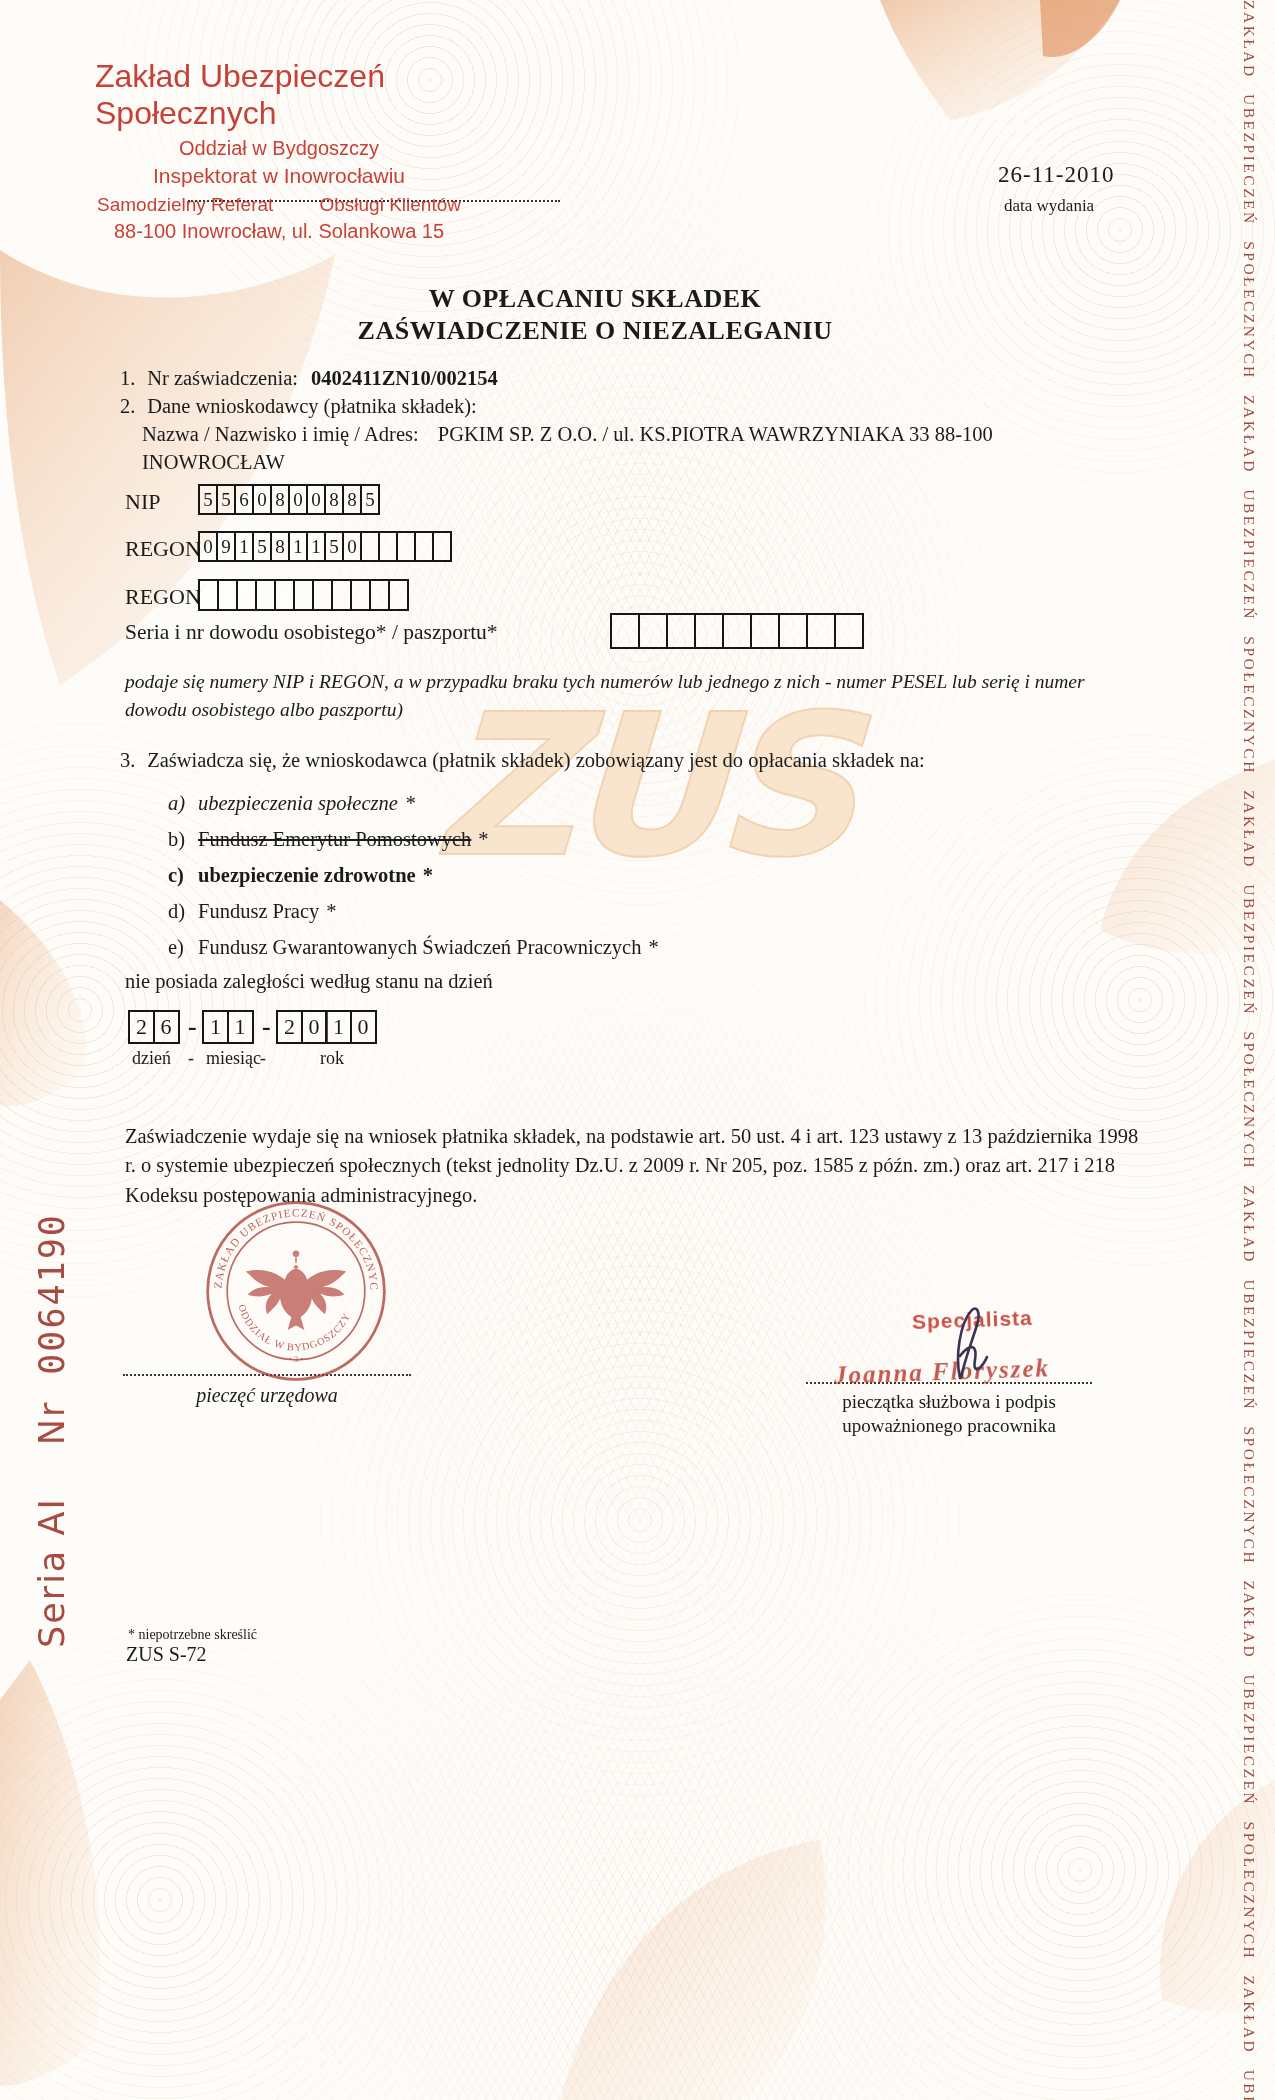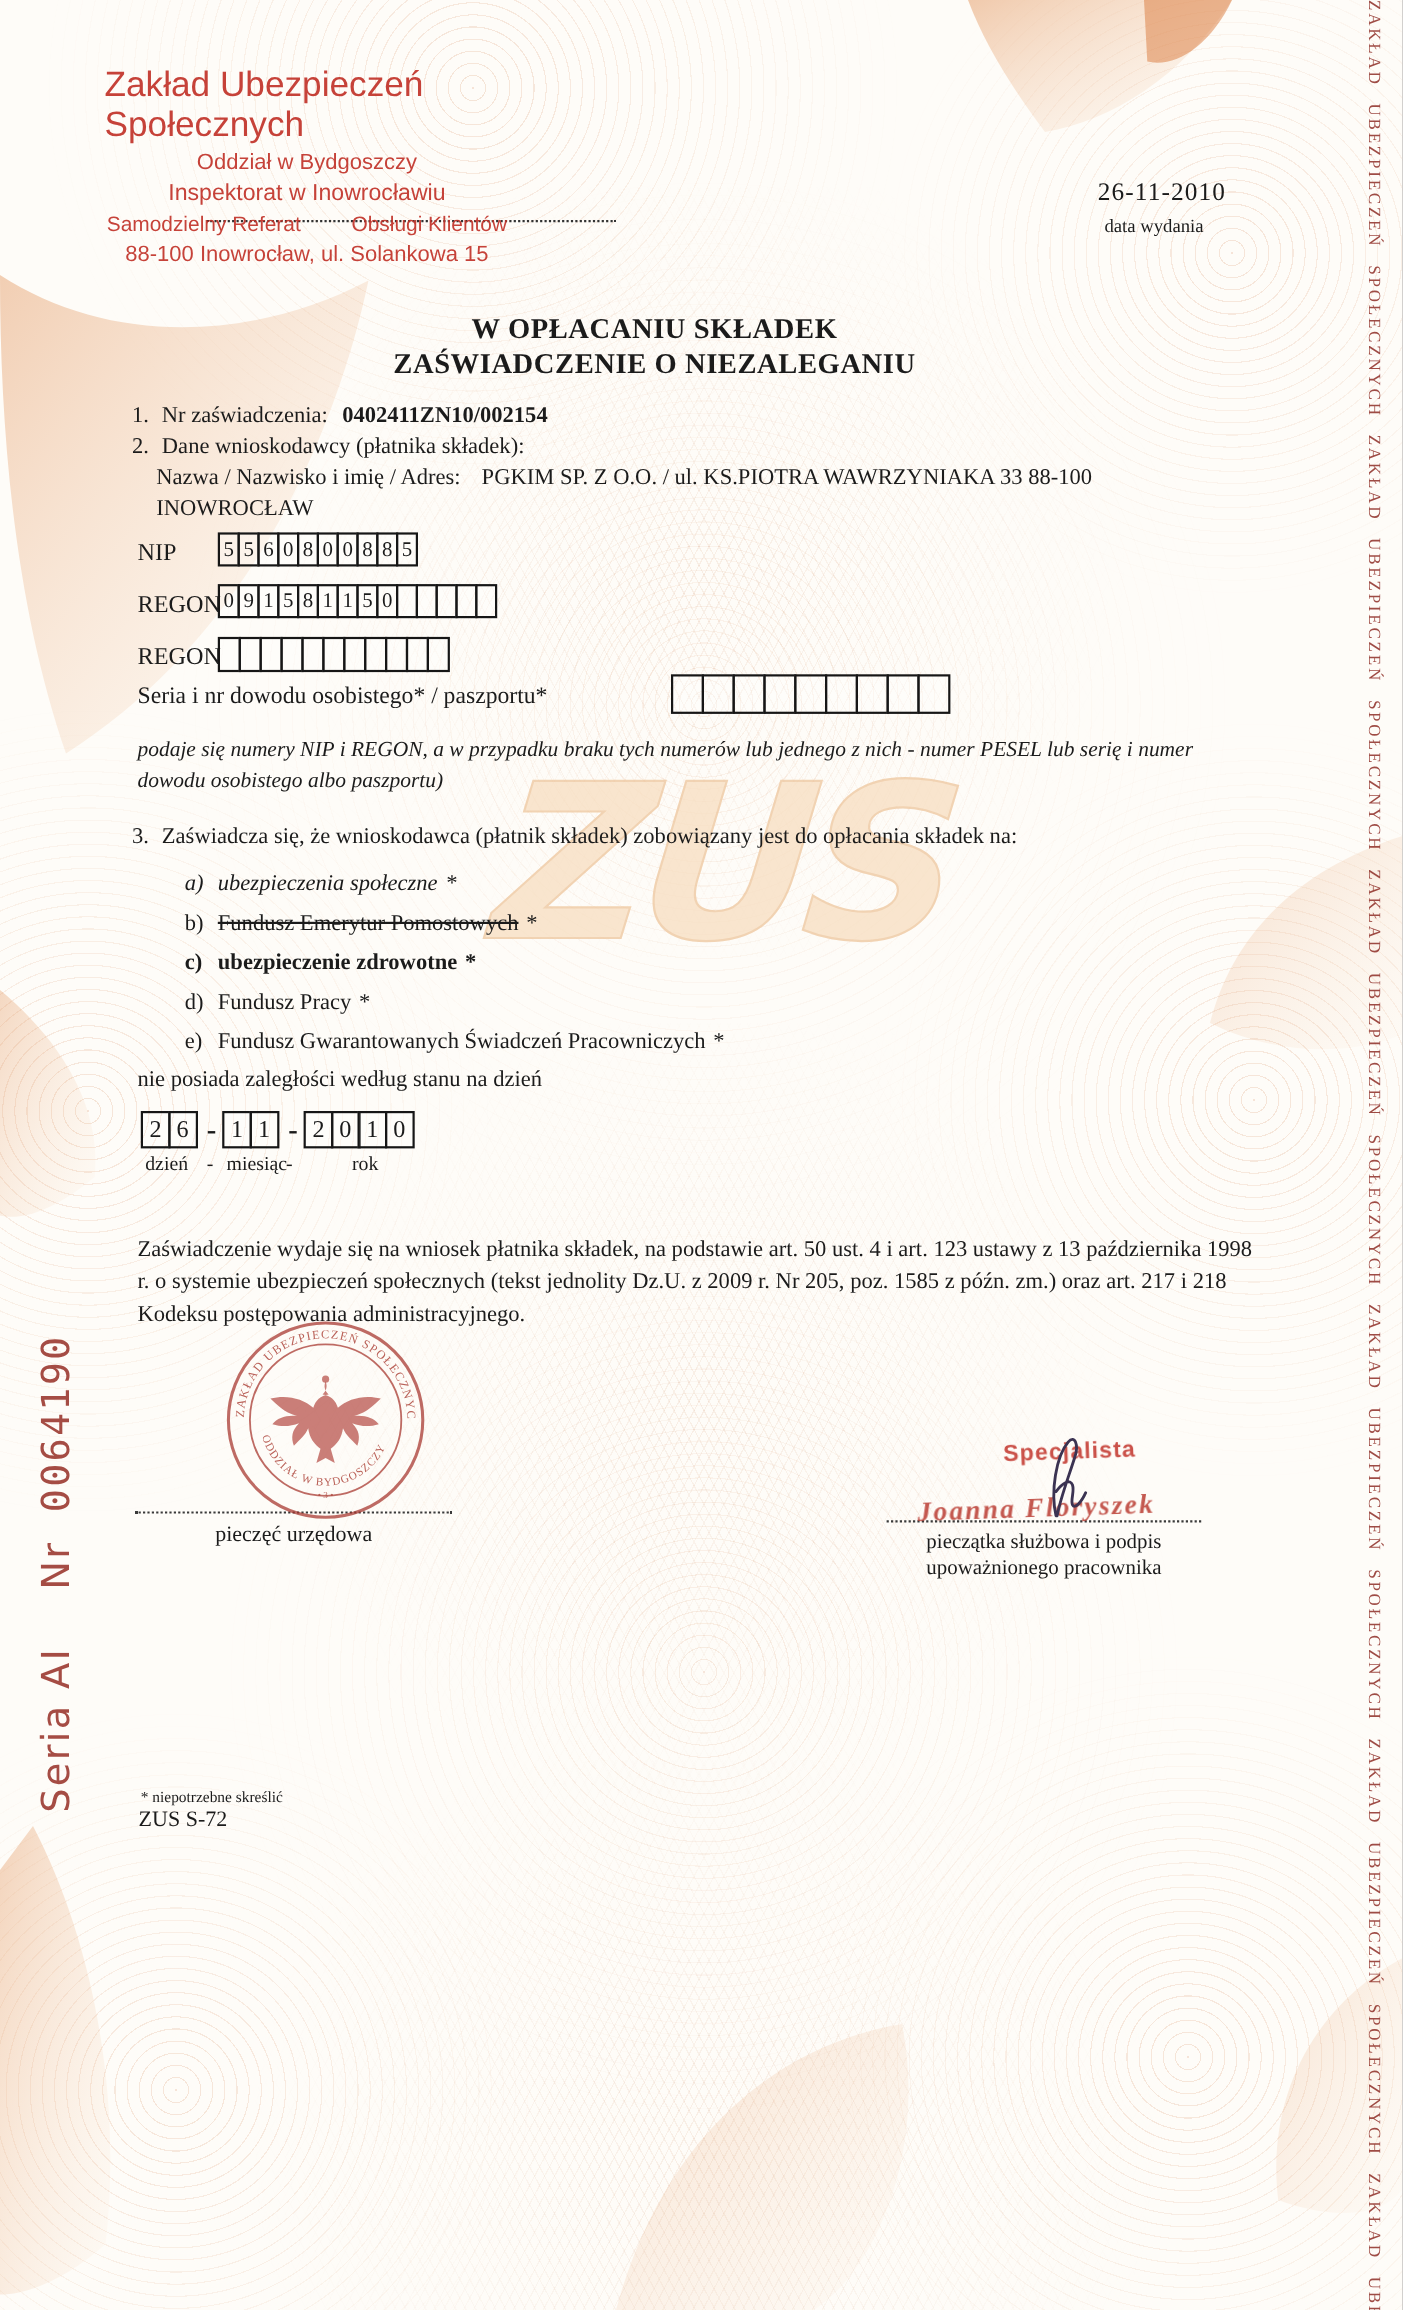--- a/index.html
+++ b/index.html
@@ -103,21 +103,21 @@
   .dash1{left:188px;} .dash2{left:262px;}
   .dlabel{top:1048px; font-size:18px; z-index:2;}
   .dl-day{left:132px;} .dl-s1{left:188px;} .dl-month{left:206px;} .dl-s2{left:260px;} .dl-year{left:320px;}
 
   .legal{left:125px; top:1122px; width:1020px; font-size:20.5px; line-height:1.43; z-index:2;}
 
   
   .seal{left:203px; top:1198px; z-index:3; opacity:.9;}
   .dotline{border-bottom:2px dotted #3a3a3a; z-index:2;}
   .seal-line{left:123px; top:1374px; width:288px;}
-  .seal-caption{left:123px; top:1384px; width:288px; text-align:center; font-size:20px; z-index:2;}
+  .seal-caption{left:123px; top:1384px; width:288px; text-align:center; font-size:20px; z-index:2;font-style:italic;}
   .role-stamp{left:912px; top:1308px; font-family:"Liberation Sans",sans-serif; font-weight:bold;
     font-size:21px; letter-spacing:1px; color:var(--stamp_red,#c2342b); transform:rotate(-2deg);
     filter:blur(.55px); opacity:.85; z-index:3;}
   .sig-squiggle{left:940px; top:1304px; z-index:4;}
   .sig-line{left:806px; top:1382px; width:286px;}
   .name-stamp{left:834px; top:1358px; font-weight:bold; font-style:italic; font-size:25px;
     letter-spacing:2px; color:var(--name_red,#b8362c); transform:rotate(-2deg);
     filter:blur(.55px); opacity:.82; z-index:3; white-space:nowrap;}
   .sig-caption{left:806px; top:1390px; width:286px; text-align:center; font-size:19px; line-height:1.28; z-index:2;}
 

